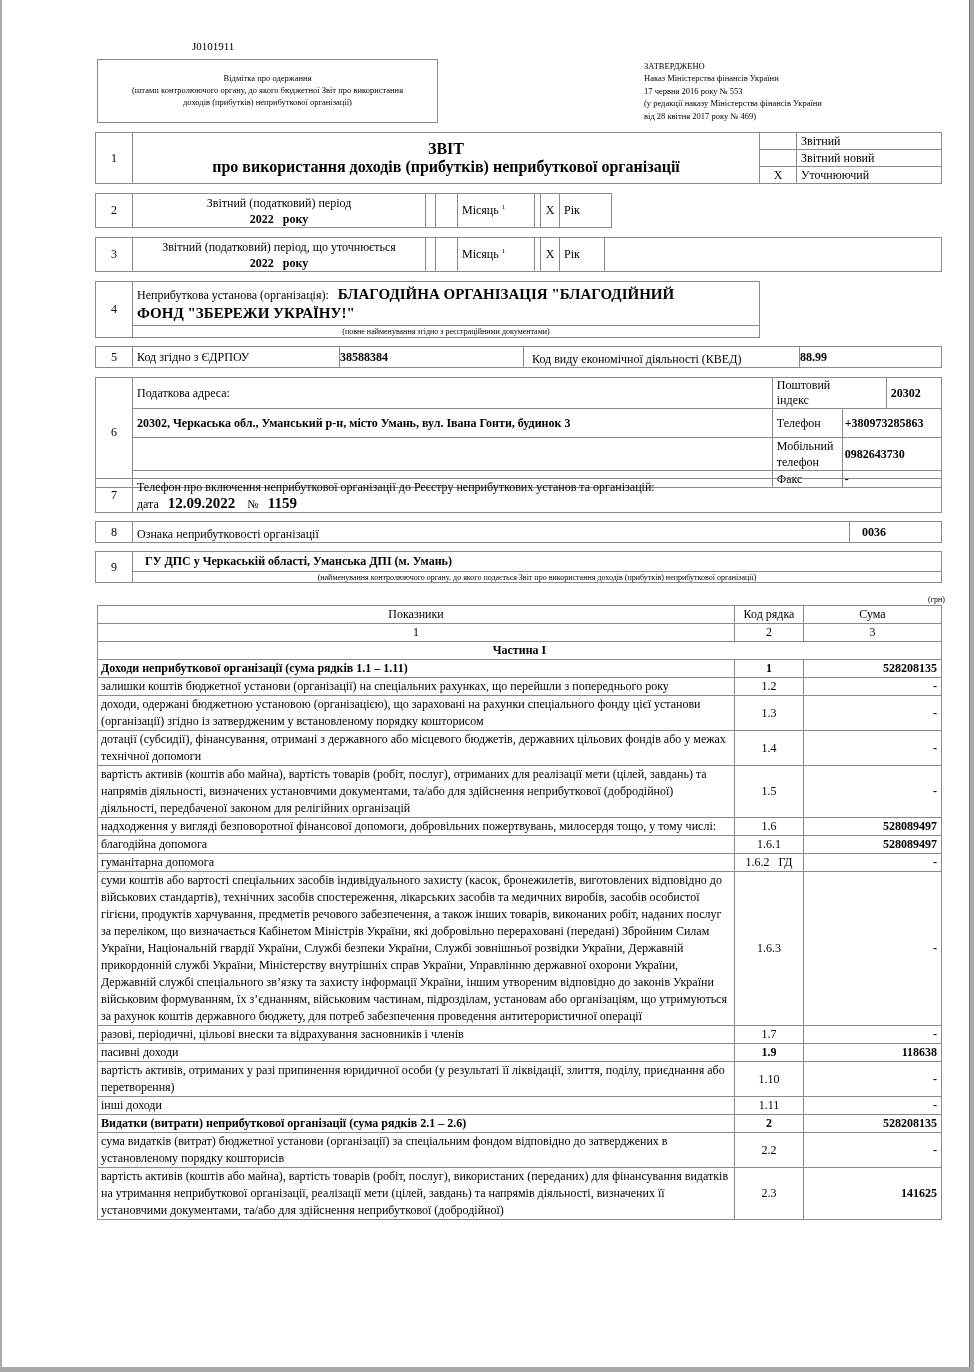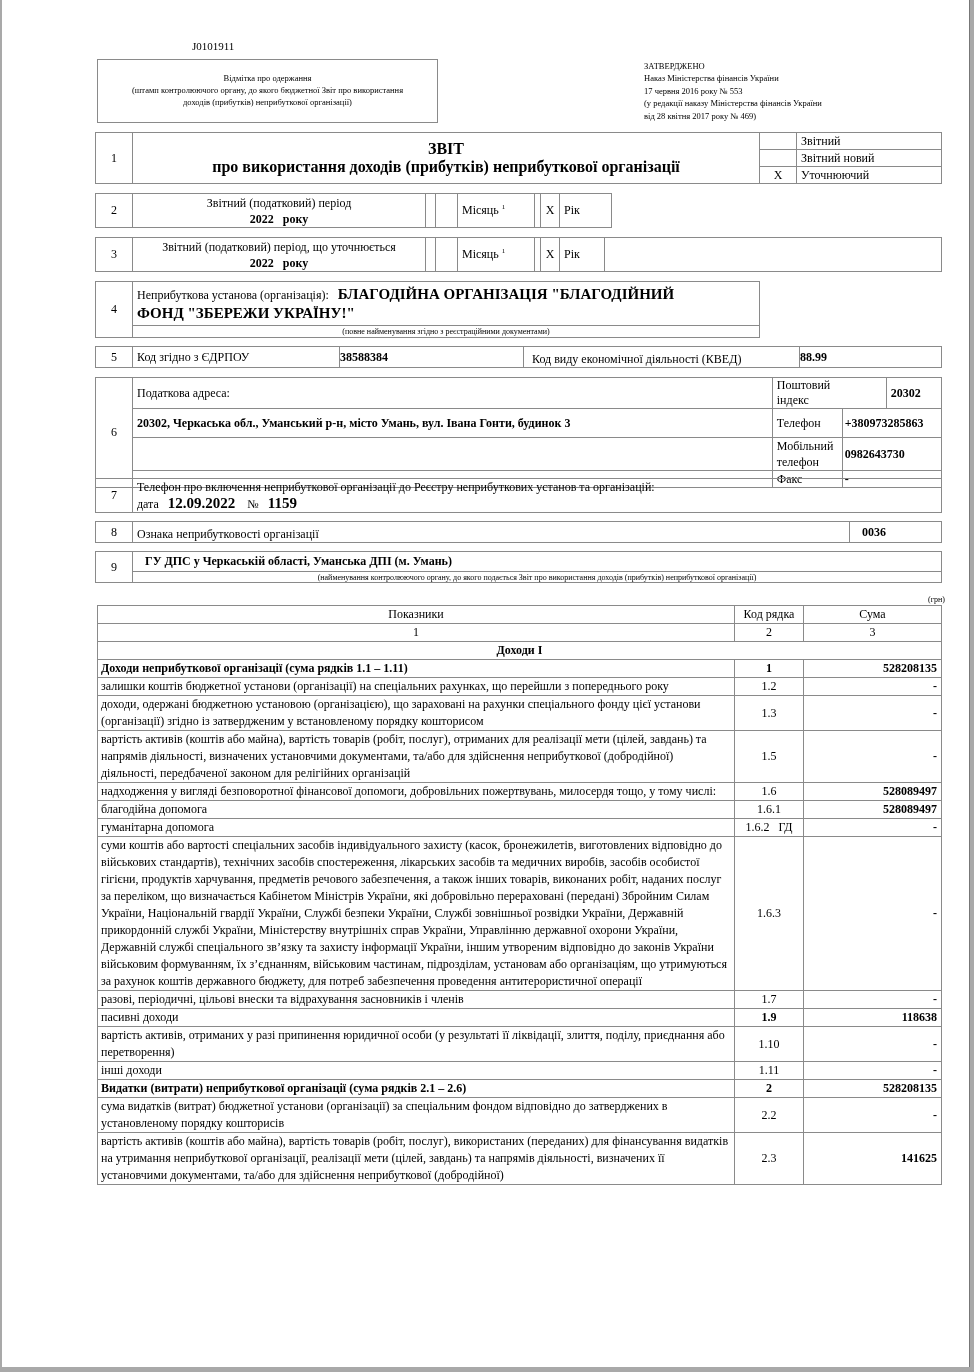--- a/index.html
+++ b/index.html
@@ -209,40 +209,45 @@
         <td class="ctr">Показники</td>
         <td class="k">Код рядка</td>
         <td class="ctr" style="width:138px;">Сума</td>
       </tr>
       <tr>
         <td class="ctr">1</td>
         <td class="ctr">2</td>
         <td class="ctr">3</td>
       </tr>
       <tr>
-        <td colspan="3" class="ctr bold">Доходи І</td>
+        <td colspan="3" class="ctr bold">Частина І</td>
       </tr>
     </thead>
     <tbody id="rows">
         <tr>
           <td style="font-weight: bold;">Доходи неприбуткової організації (сума рядків 1.1 – 1.11)</td>
           <td class="k" style="font-weight: bold; white-space: pre;">1</td>
           <td class="s">528208135</td>
         </tr>
         <tr>
           <td>залишки коштів бюджетної установи (організації) на спеціальних рахунках, що перейшли з попереднього року</td>
           <td class="k" style="white-space: pre;">1.2</td>
           <td class="s">-</td>
         </tr>
         <tr>
           <td>доходи, одержані бюджетною установою (організацією), що зараховані на рахунки спеціального фонду цієї установи (організації) згідно із затвердженим у встановленому порядку кошторисом</td>
           <td class="k" style="white-space: pre;">1.3</td>
           <td class="s">-</td>
         </tr>
         <tr>
+          <td>дотації (субсидії), фінансування, отримані з державного або місцевого бюджетів, державних цільових фондів або у межах технічної допомоги</td>
+          <td class="k" style="white-space: pre;">1.4</td>
+          <td class="s">-</td>
+        </tr>
+        <tr>
           <td>вартість активів (коштів або майна), вартість товарів (робіт, послуг), отриманих для реалізації мети (цілей, завдань) та напрямів діяльності, визначених установчими документами, та/або для здійснення неприбуткової (добродійної) діяльності, передбаченої законом для релігійних організацій</td>
           <td class="k" style="white-space: pre;">1.5</td>
           <td class="s">-</td>
         </tr>
         <tr>
           <td>надходження у вигляді безповоротної фінансової допомоги, добровільних пожертвувань, милосердя тощо, у тому числі:</td>
           <td class="k" style="white-space: pre;">1.6</td>
           <td class="s">528089497</td>
         </tr>
         <tr>

